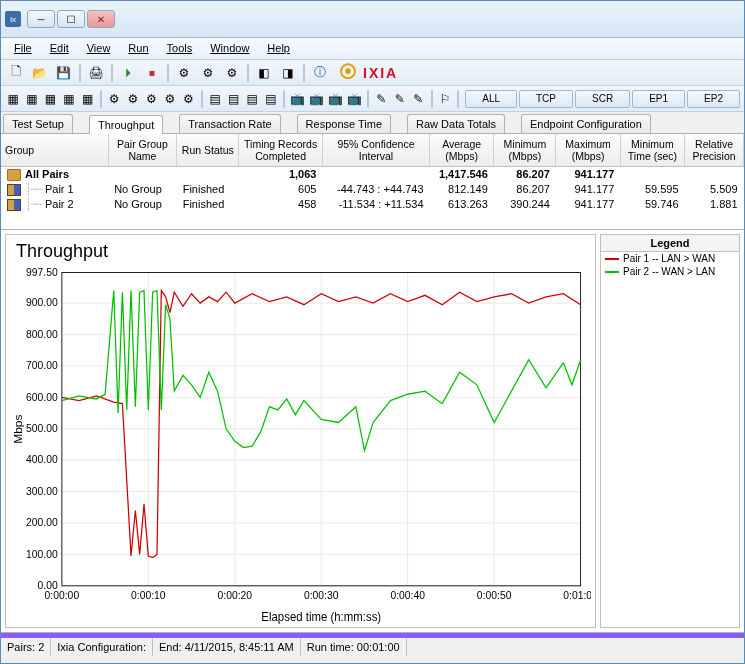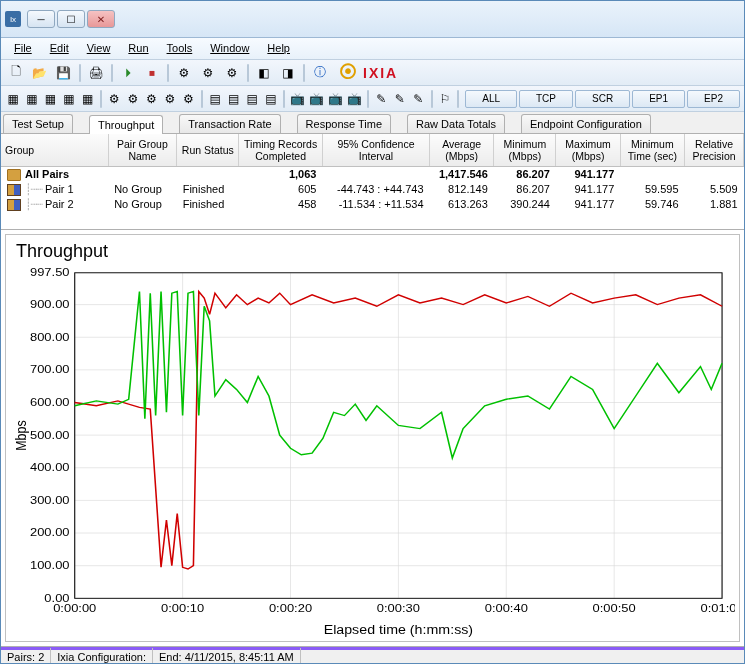--- a/index.html
+++ b/index.html
@@ -202,24 +202,24 @@
     display: flex; align-items: center; gap: 4px;
     padding: 1px 4px;
     font-size: 10px;
     white-space: nowrap;
     overflow: hidden;
   }
   .legend-swatch { width: 14px; height: 2px; }
   .chart-title { font-size: 18px; font-family: Arial; margin: 2px 0 4px 6px; }
   .statusbar {
     background: #f0f0f0;
-    border-top: 3px solid #8b5cf6;
-    height: 16px;
-    display: flex;
-    align-items: center;
+    border-top: 5px solid #8b5cf6;
+    height: 30px;
+    display: flex;
+    align-items: flex-start;
   }
   .status-cell {
     border-right: 1px solid #c0c0c0;
     padding: 3px 6px;
     display: flex; align-items: center;
   }
 </style>
 </head>
 <body>
 
@@ -421,19 +421,31 @@
         <text x="466.6666666666667" y="306" text-anchor="middle" font-size="10" fill="#000">0:00:50</text>
         <line x1="550" y1="6" x2="550" y2="294" stroke="#d8d8d8" stroke-width="0.5"></line>
         <text x="550" y="306" text-anchor="middle" font-size="10" fill="#000">0:01:00</text>
         <rect x="50" y="6" width="500" height="288" fill="none" stroke="#000" stroke-width="0.8"></rect>
         <path d="M50 120.76691729323309 L66.66666666666667 123.65413533834587 L83.33333333333334 119.3233082706767 L100 125.09774436090225 L108.33333333333334 126.54135338345867 L116.66666666666667 266.57142857142856 L120.83333333333333 224.70676691729324 L125 265.1278195488722 L129.16666666666666 218.9323308270677 L133.33333333333331 266.57142857142856 L137.5 268.01503759398497 L141.66666666666666 265.1278195488722 L145.83333333333334 22.601503759398497 L150 28.375939849624046 L154.16666666666669 42.81203007518798 L158.33333333333334 24.045112781954913 L166.66666666666669 37.03759398496243 L175 25.488721804511272 L183.33333333333334 34.15037593984965 L191.66666666666666 28.375939849624046 L200 32.70676691729324 L208.33333333333331 24.045112781954913 L216.66666666666666 34.15037593984965 L233.33333333333331 25.488721804511272 L250 32.70676691729324 L266.6666666666667 28.375939849624046 L283.33333333333337 35.59398496240601 L300 25.488721804511272 L316.6666666666667 32.70676691729324 L333.3333333333333 28.375939849624046 L350 34.15037593984965 L366.66666666666663 25.488721804511272 L383.3333333333333 32.70676691729324 L400 26.932330827067688 L416.66666666666663 35.59398496240601 L433.33333333333337 24.045112781954913 L450 32.70676691729324 L466.6666666666667 28.375939849624046 L483.33333333333337 25.488721804511272 L500 34.15037593984965 L516.6666666666667 28.375939849624046 L533.3333333333333 25.488721804511272 L550 35.59398496240601 " fill="none" stroke="#d00000" stroke-width="1.2"></path>
         <path d="M50 123.65413533834587 L66.66666666666667 119.3233082706767 L83.33333333333334 122.21052631578948 L91.66666666666666 117.87969924812032 L100 22.601503759398497 L104.16666666666667 135.203007518797 L108.33333333333334 24.045112781954913 L112.5 132.31578947368422 L116.66666666666667 22.601503759398497 L120.83333333333333 129.42857142857144 L125 24.045112781954913 L129.16666666666666 22.601503759398497 L133.33333333333331 132.31578947368422 L137.5 24.045112781954913 L141.66666666666666 22.601503759398497 L145.83333333333334 132.31578947368422 L150 35.59398496240601 L154.16666666666669 48.586466165413555 L158.33333333333334 114.99248120300751 L166.66666666666669 100.55639097744361 L175 109.21804511278197 L183.33333333333334 120.76691729323309 L191.66666666666666 97.66917293233084 L200 114.99248120300751 L208.33333333333331 149.63909774436092 L216.66666666666666 161.18796992481202 L225 166.9624060150376 L233.33333333333331 165.5187969924812 L241.66666666666669 152.5263157894737 L250 129.42857142857144 L258.33333333333337 132.31578947368422 L266.6666666666667 122.21052631578948 L275 136.64661654135338 L283.33333333333337 123.65413533834587 L300 140.97744360902257 L316.6666666666667 143.86466165413535 L333.3333333333333 129.42857142857144 L341.6666666666667 169.84962406015038 L350 143.86466165413535 L366.66666666666663 123.65413533834587 L383.3333333333333 117.87969924812032 L400 114.99248120300751 L416.66666666666663 126.54135338345867 L433.33333333333337 97.66917293233084 L450 109.21804511278197 L466.6666666666667 143.86466165413535 L483.33333333333337 114.99248120300751 L500 86.12030075187971 L516.6666666666667 112.10526315789474 L533.3333333333333 89.00751879699249 L541.6666666666666 109.21804511278197 L550 86.12030075187971 " fill="none" stroke="#00c000" stroke-width="1.2"></path>
         <text x="300" y="326" text-anchor="middle" font-size="11" fill="#000">Elapsed time (h:mm:ss)</text>
         <text x="12" y="150" text-anchor="middle" font-size="11" fill="#000" transform="rotate(-90 12 150)">Mbps</text>
       </svg>
   </div>
+  <div class="legend-panel">
+    <div class="legend-title">Legend</div>
+    <div class="legend-item">
+      <div class="legend-swatch" style="background:#d00000"></div>
+      <span>Pair 1 -- LAN &gt; WAN</span>
+    </div>
+    <div class="legend-item">
+      <div class="legend-swatch" style="background:#00c000"></div>
+      <span>Pair 2 -- WAN &gt; LAN</span>
+    </div>
+  </div>
 </div>
 
 <div class="statusbar">
   <div class="status-cell">Pairs: 2</div>
   <div class="status-cell">Ixia Configuration:</div>
   <div class="status-cell">End: 4/11/2015, 8:45:11 AM</div>
+  <div class="status-cell">Run time: 00:01:00</div>
 </div>
 
 </body></html>

